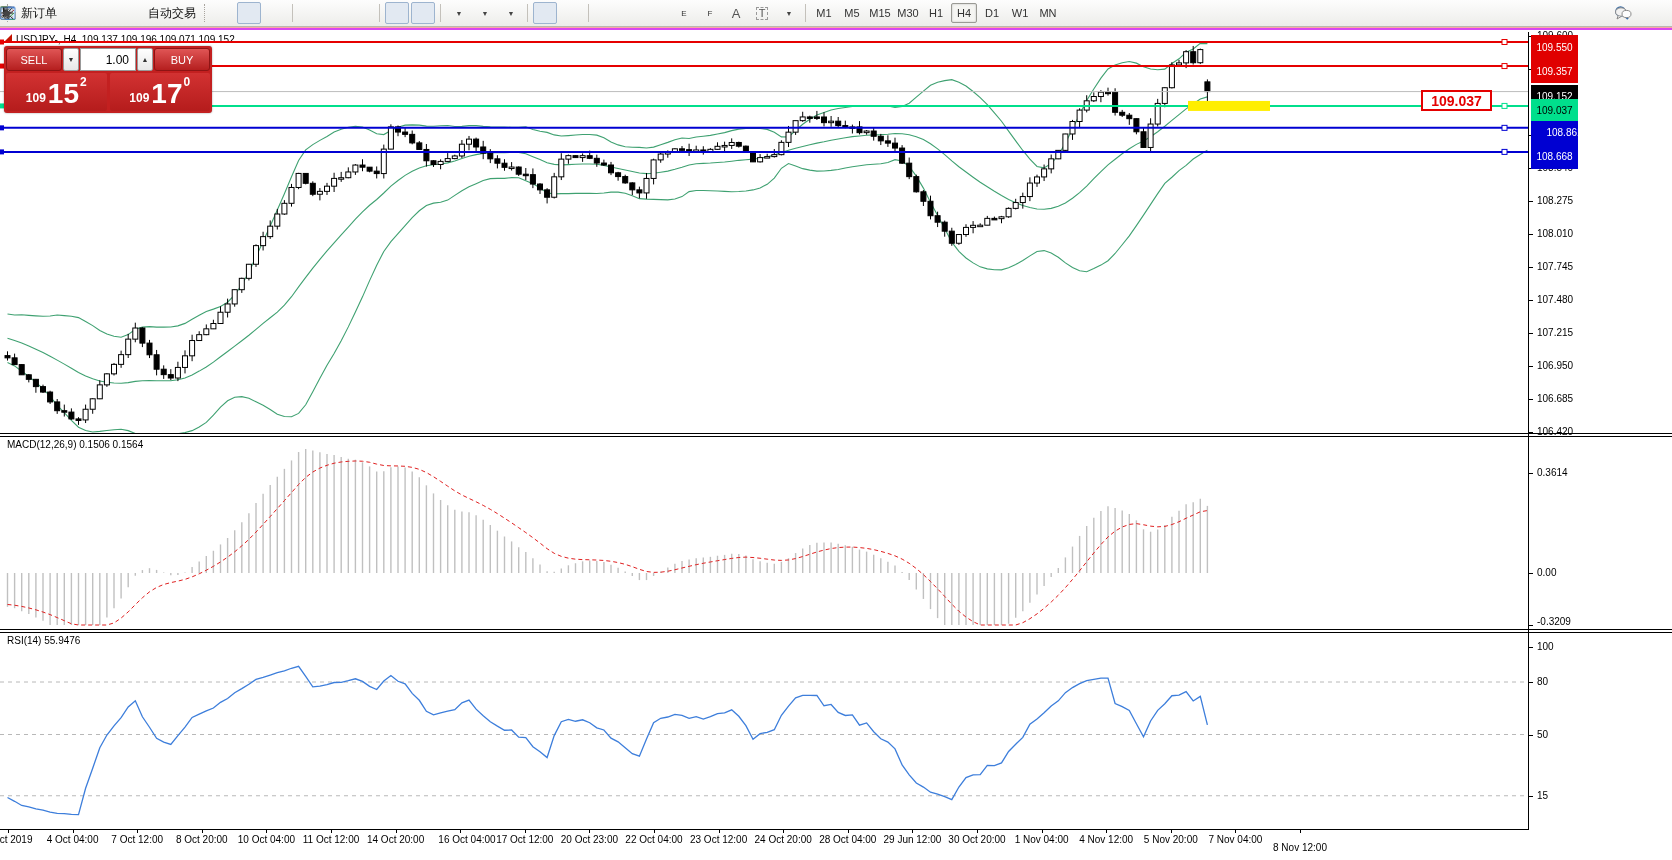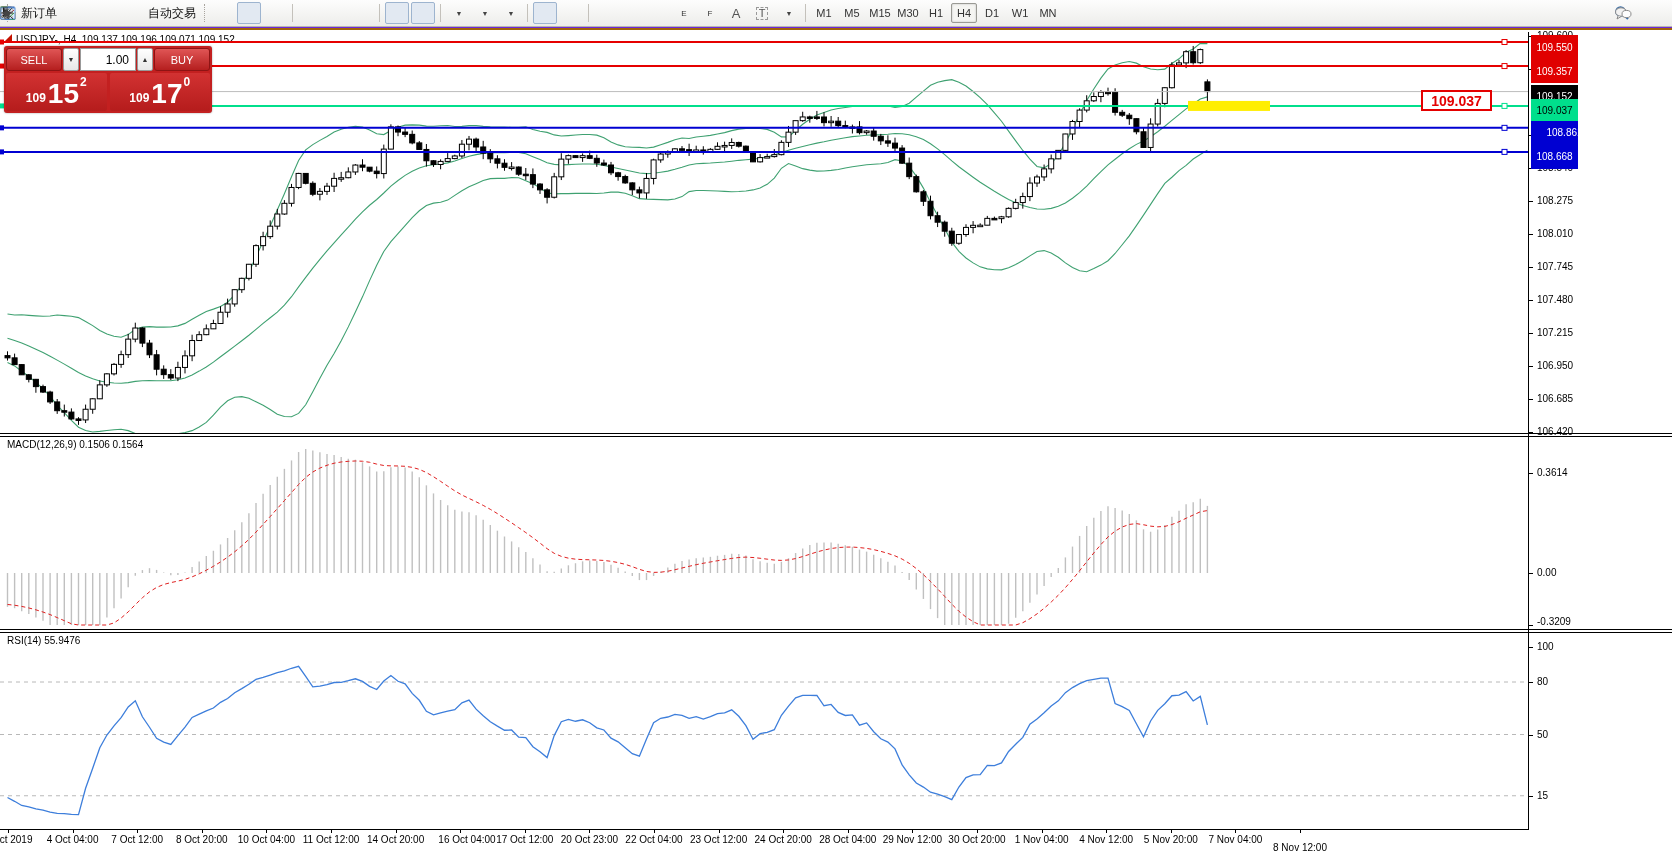--- a/index.html
+++ b/index.html
@@ -1,18 +1,18 @@
 <!DOCTYPE html>
 <html><head>
 <meta charset="utf-8">
 <style>
   * { margin:0; padding:0; box-sizing:border-box; }
   html,body { width:1672px; height:860px; overflow:hidden; background:#fff;
     font-family:"Liberation Sans", sans-serif; }
-  #app { position:relative; width:1672px; height:860px; background:#6d28d9;text-decoration:underline; }
+  #app { position:relative; width:1672px; height:860px; background:#fca5a5;text-decoration:underline; }
 
   
   .toolbar { position:absolute; left:0; top:0; width:1672px; height:27px;
     background:linear-gradient(#fdfdfd,#ededea); border-bottom:1px solid #b9b6b0;
     display:flex; align-items:center; padding:0 4px; }
   .tb-btn { height:22px; min-width:24px; display:flex; align-items:center; justify-content:center;
     margin:0 1px; border:1px solid transparent; border-radius:2px; font-size:11px; color:#333;
     padding:0 3px; cursor:default; }
   .tb-btn.pressed { background:#e2e9f2; border:1px solid #9db4cf; }
   .tb-btn .cn { font-size:12px; color:#111; margin-left:3px; }
@@ -20,21 +20,21 @@
   .tb-grip { width:3px; height:18px; border-left:1px dotted #a8a49e; margin:0 3px; }
   .tb-caret { font-size:7px; color:#444; margin-left:2px; }
   .tf-btn { height:20px; min-width:26px; display:flex; align-items:center; justify-content:center;
     font-size:11px; color:#333; border:1px solid transparent; border-radius:2px; margin:0 1px; }
   .tf-btn.active { background:#f5f5f2; border:1px solid #9a9a94; box-shadow:inset 0 0 2px #bbb; }
   .tb-right { position:absolute; right:6px; top:2px; display:flex; }
   .glyph { font-size:13px; line-height:1; }
 
   
   .chart-window { position:absolute; left:0; top:28px; width:1672px; height:832px;
-    background:#fff; border-top:2px solid #a16207; }
+    background:#fff; border-top:2px solid #d946ef; }
   .axis-vline { position:absolute; left:1528px; top:2px; width:1px; height:797px; background:#000; }
   .pane-sep { position:absolute; left:0; width:1672px; height:4px; background:#fff;
     border-top:1px solid #000; border-bottom:1px solid #000; }
   .chart-title { position:absolute; left:16px; top:4px; font-size:10px; color:#000; white-space:pre; }
   .win-icon { position:absolute; left:3px; top:4px; width:0; height:0;
     border-left:9px solid transparent; border-bottom:9px solid #c41200; }
 
   svg { position:absolute; left:0; }
 
   
@@ -962,21 +962,21 @@
         <div class="time-label" style="left: 589.4px;">20 Oct 23:00</div>
         <div class="time-tick" style="left: 654px;"></div>
         <div class="time-label" style="left: 654px;">22 Oct 04:00</div>
         <div class="time-tick" style="left: 718.6px;"></div>
         <div class="time-label" style="left: 718.6px;">23 Oct 12:00</div>
         <div class="time-tick" style="left: 783.2px;"></div>
         <div class="time-label" style="left: 783.2px;">24 Oct 20:00</div>
         <div class="time-tick" style="left: 847.8px;"></div>
         <div class="time-label" style="left: 847.8px;">28 Oct 04:00</div>
         <div class="time-tick" style="left: 912.4px;"></div>
-        <div class="time-label" style="left: 912.4px;">29 Nov 12:00</div>
+        <div class="time-label" style="left: 912.4px;">29 Jun 12:00</div>
         <div class="time-tick" style="left: 977px;"></div>
         <div class="time-label" style="left: 977px;">30 Oct 20:00</div>
         <div class="time-tick" style="left: 1041.6px;"></div>
         <div class="time-label" style="left: 1041.6px;">1 Nov 04:00</div>
         <div class="time-tick" style="left: 1106.2px;"></div>
         <div class="time-label" style="left: 1106.2px;">4 Nov 12:00</div>
         <div class="time-tick" style="left: 1170.8px;"></div>
         <div class="time-label" style="left: 1170.8px;">5 Nov 20:00</div>
         <div class="time-tick" style="left: 1235.4px;"></div>
         <div class="time-label" style="left: 1235.4px;">7 Nov 04:00</div>

